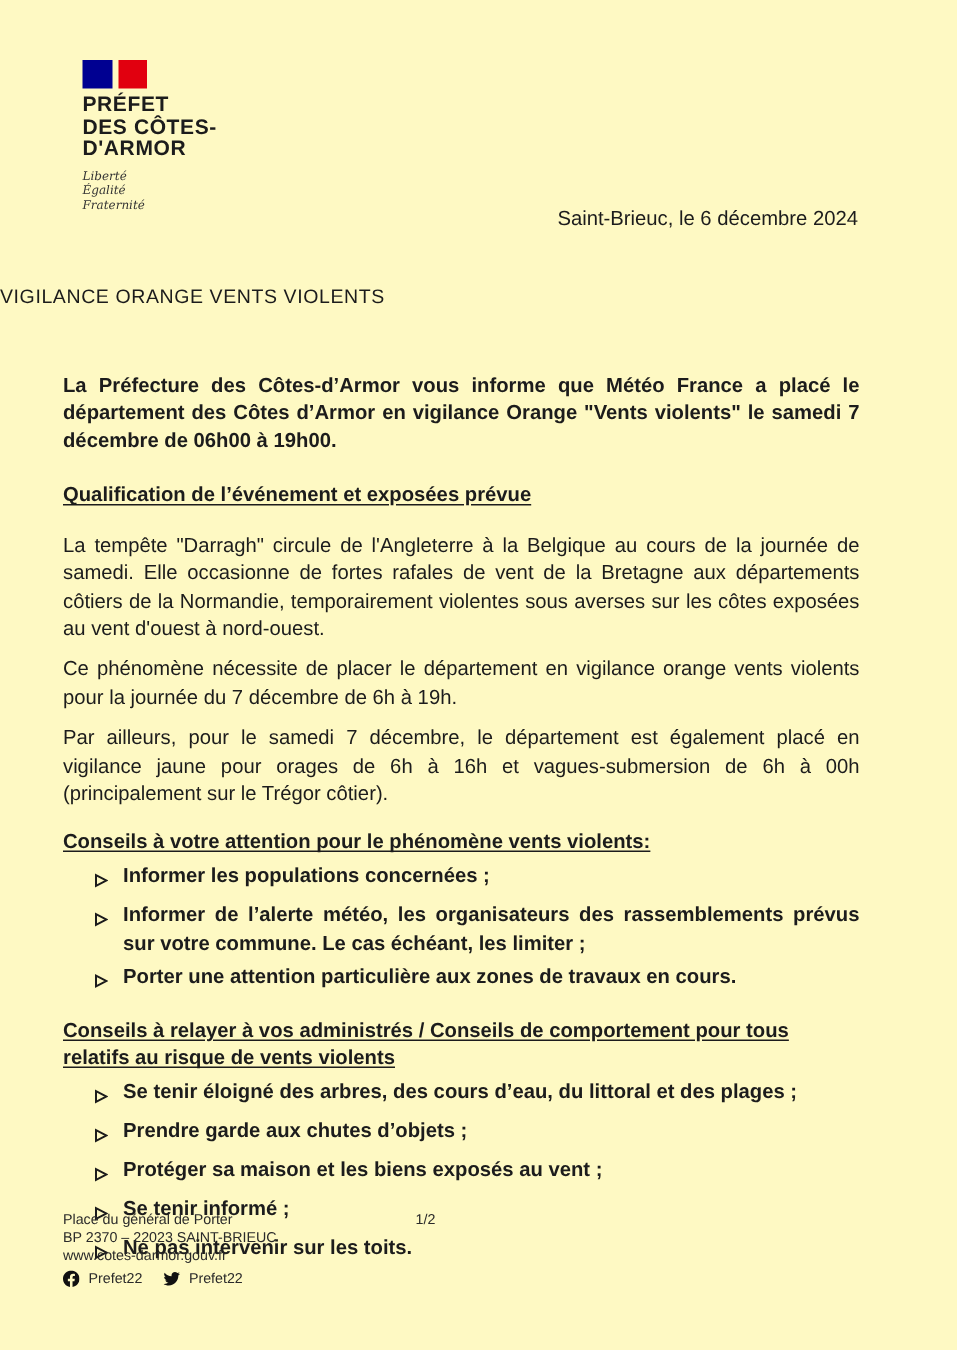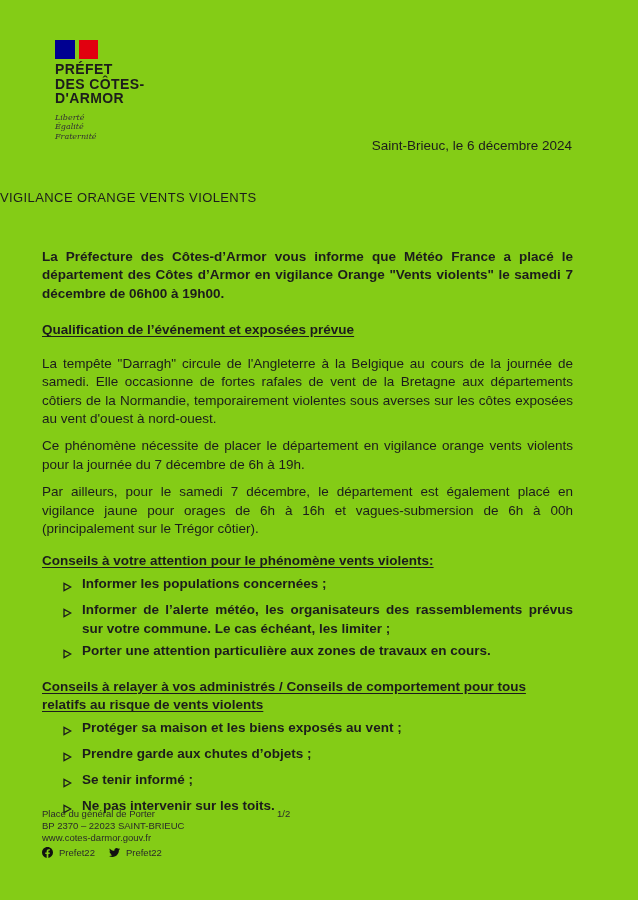--- a/index.html
+++ b/index.html
@@ -1,19 +1,19 @@
 <!DOCTYPE html>
 <html><head>
 <meta charset="utf-8">
 <style>
   html,body { margin:0; padding:0; background:#ffffff; }
   .page {
     position:relative;
     width:638px; height:900px;
-    background:#84cc16;
+    background:#fef9c3;
     font-family:"Liberation Sans", sans-serif;
     color:#1c1c1c;
     overflow:hidden;
   }
   
   .logo { position:absolute; left:55px; top:40px; }
   .flag { display:flex; gap:4px; height:19px; }
   .flag .b { width:20px; height:19px; }
   .flag .r { width:19px; height:19px; }
   .institution {
@@ -126,27 +126,33 @@
         <span class="text">Porter une attention particulière aux zones de travaux en cours.</span>
       </div>
     </div>
 
     <div class="section-heading pre-heading-gap">Conseils à relayer à vos administrés / Conseils de comportement pour tous relatifs au risque de vents violents</div>
     <div class="bullets">
       <div class="bullet">
         <span class="marker"><svg width="9" height="10" viewBox="0 0 9 10">
               <path d="M1 1.4 L7.8 5 L1 8.6 Z" fill="none" stroke="#1c1c1c" stroke-width="1.3"></path>
             </svg></span>
-        <span class="text">Protéger sa maison et les biens exposés au vent ;</span>
+        <span class="text">Se tenir éloigné des arbres, des cours d’eau, du littoral et des plages ;</span>
       </div>
       <div class="bullet">
         <span class="marker"><svg width="9" height="10" viewBox="0 0 9 10">
               <path d="M1 1.4 L7.8 5 L1 8.6 Z" fill="none" stroke="#1c1c1c" stroke-width="1.3"></path>
             </svg></span>
         <span class="text">Prendre garde aux chutes d’objets ;</span>
+      </div>
+      <div class="bullet">
+        <span class="marker"><svg width="9" height="10" viewBox="0 0 9 10">
+              <path d="M1 1.4 L7.8 5 L1 8.6 Z" fill="none" stroke="#1c1c1c" stroke-width="1.3"></path>
+            </svg></span>
+        <span class="text">Protéger sa maison et les biens exposés au vent ;</span>
       </div>
       <div class="bullet">
         <span class="marker"><svg width="9" height="10" viewBox="0 0 9 10">
               <path d="M1 1.4 L7.8 5 L1 8.6 Z" fill="none" stroke="#1c1c1c" stroke-width="1.3"></path>
             </svg></span>
         <span class="text">Se tenir informé ;</span>
       </div>
       <div class="bullet">
         <span class="marker"><svg width="9" height="10" viewBox="0 0 9 10">
               <path d="M1 1.4 L7.8 5 L1 8.6 Z" fill="none" stroke="#1c1c1c" stroke-width="1.3"></path>

